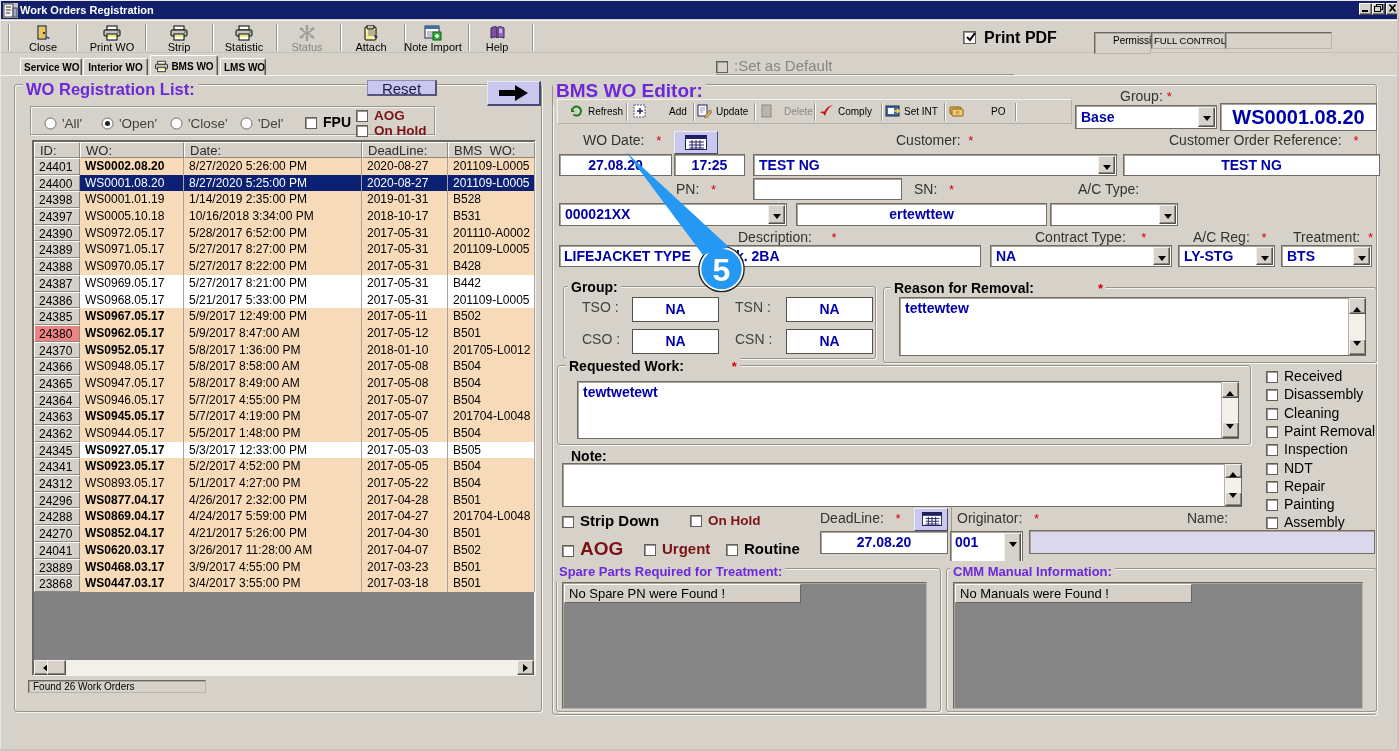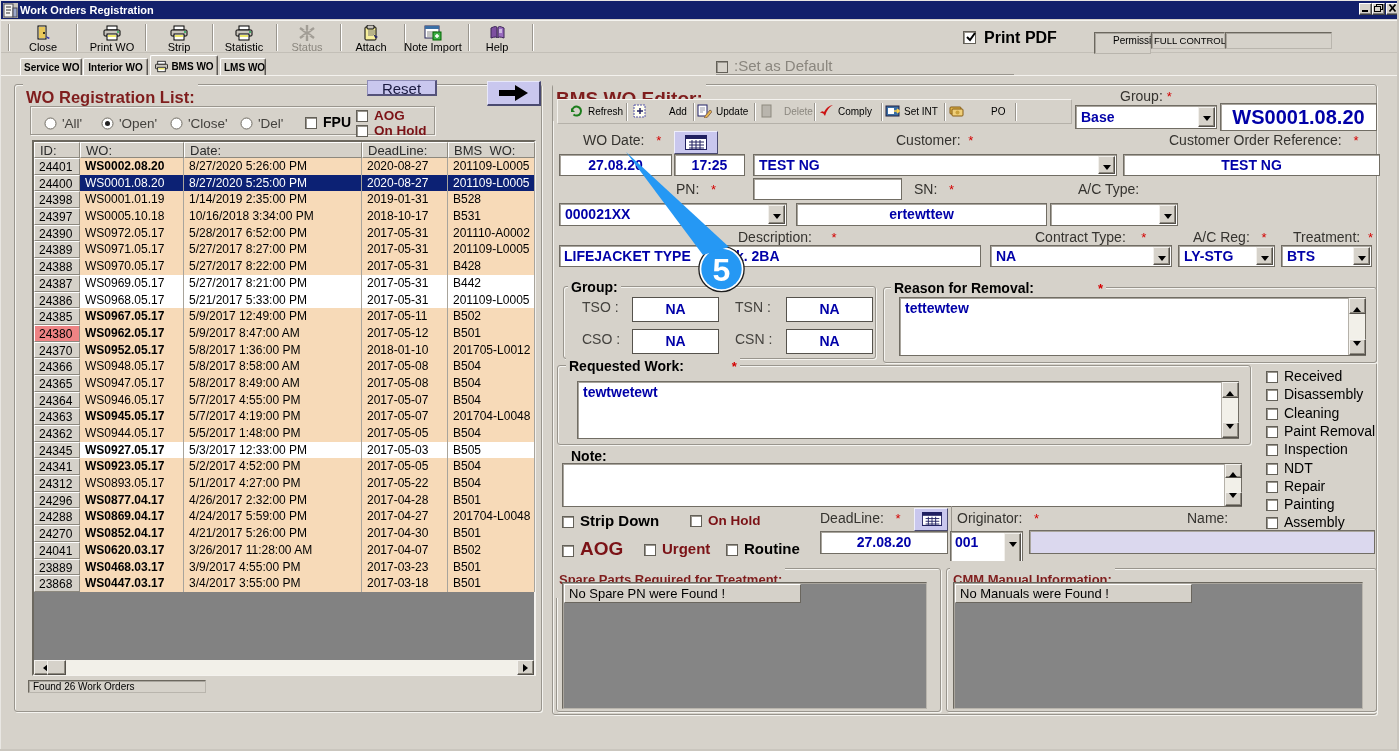--- a/index.html
+++ b/index.html
@@ -12,21 +12,21 @@
 .tbtn { position:absolute; top:3px; width:66px; height:30px; text-align:center; font-size:11px; color:#000; }
 .tbtn svg { display:block; margin:1px auto 0; }
 .tbtn .tl { display:block; margin-top:0px; }
 .tsep { position:absolute; top:3px; width:2px; height:27px; border-left:1px solid #9a968e; border-right:1px solid #fff; }
 .gray { color:#8a867e; }
 #tabline { position:absolute; left:0; top:75px; width:1399px; height:2px; border-top:1px solid #f4f2ee; background:#d6d2ca; }
 .tab { position:absolute; top:58px; height:17px; background:#d6d2ca; border:1px solid #fff; border-right:1px solid #5a5652; border-bottom:none; border-radius:2px 2px 0 0; font-size:10px; font-weight:bold; color:#000; padding:3px 3px 0 3px; white-space:nowrap; overflow:hidden; text-align:center; box-shadow:inset -1px 0 0 #9a968e; }
 .tab.active { top:55px; height:20px; z-index:5; padding-top:4px; }
 
 .gbox { position:absolute; border:1px solid #99958d; border-radius:3px; box-shadow:1px 1px 0 #f5f4f0, inset 1px 1px 0 #f5f4f0; }
-.gtitle { position:absolute; font-weight:bold; color:#7f1d1d; background:#d6d2ca; padding:11px 3px; font-size:15px; }
+.gtitle { position:absolute; font-weight:bold; color:#6d28d9; background:#d6d2ca; padding:3px 3px; font-size:15px; }
 .gtitle2 { position:absolute; font-weight:bold; color:#000; background:#d6d2ca; padding:0 3px; font-size:14px; }
 
 .sunk { background:#fff; border:1px solid #6c685f; border-right-color:#b9b5ad; border-bottom-color:#b9b5ad; box-shadow:inset 1px 1px 0 #a9a59d; }
 .fld { position:absolute; background:#fff; border:1px solid #716d64; color:#0000a8; font-weight:bold; font-size:14px; line-height:20px; white-space:nowrap; overflow:hidden; }
 .lbl { position:absolute; color:#35332f; font-size:14px; white-space:nowrap; }
 .ast { color:#d40000; font-size:13px; }
 .combo-arrow { position:absolute; right:1px; top:1px; bottom:1px; width:17px; background:#d6d2ca; border:1px solid #f2f0ec; border-right-color:#55514b; border-bottom-color:#55514b; box-shadow:inset -1px -1px 0 #8d897f; }
 .combo-arrow:after { content:""; position:absolute; left:4px; top:8px; border:4px solid transparent; border-top:5px solid #000; }
 .cal { position:absolute; width:44px; height:23px; background:#c9c7ee; border:1px solid #efeffc; border-right-color:#4a4a70; border-bottom-color:#4a4a70; }
 .cb { position:absolute; font-size:14px; color:#000; }

